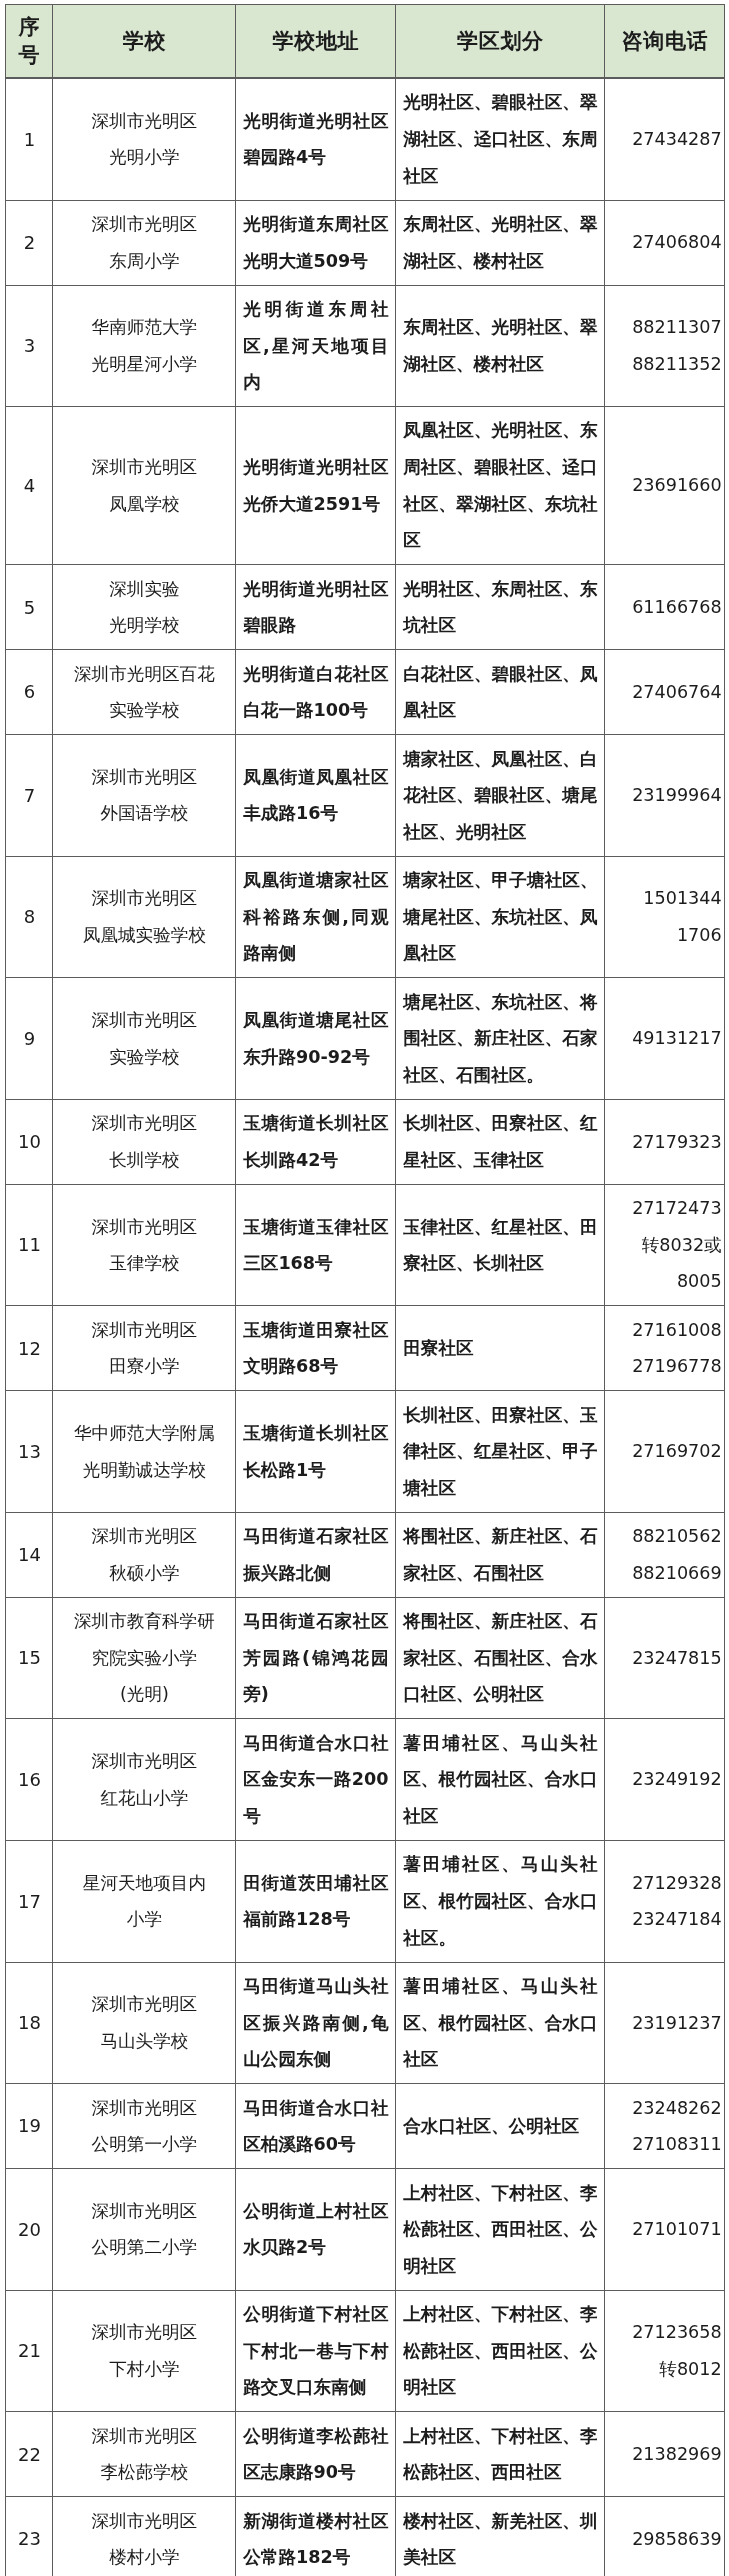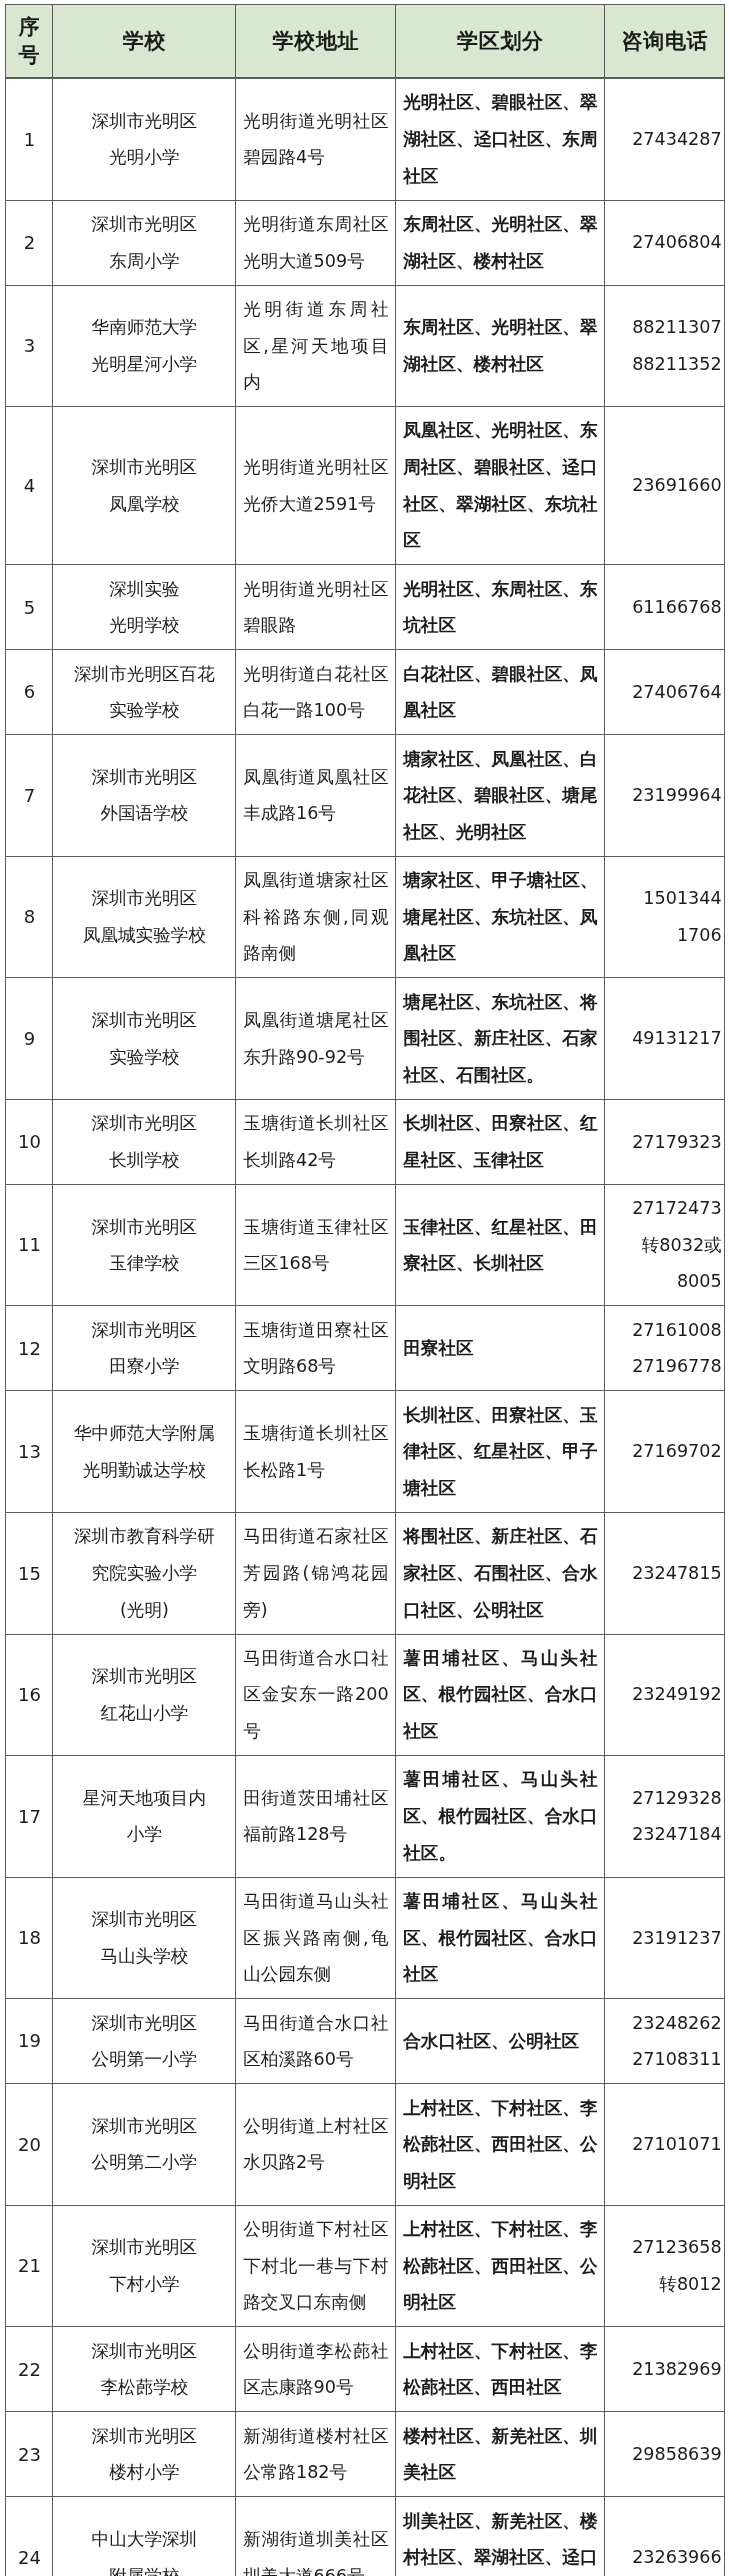--- a/index.html
+++ b/index.html
@@ -50,20 +50,21 @@
     font-size:18px;
   }
   td.c-school{
     text-align:center;
     white-space:pre-line;
     padding:4px 4px;
   }
   td.c-addr{
     text-align:justify;
     text-justify:inter-ideograph;
+    font-weight:bold;
   }
   td.c-district{
     text-align:justify;
     text-justify:inter-ideograph;
     font-weight:bold;
   }
   td.c-phone{
     text-align:right;
     white-space:pre-line;
     padding:5.4px 2.7px;
@@ -195,20 +196,29 @@
   </tr>
         <tr>
     <td class="c-no">13</td>
     <td class="c-school">华中师范大学附属
 光明勤诚达学校</td>
     <td class="c-addr">玉塘街道长圳社区长松路1号</td>
     <td class="c-district">长圳社区、田寮社区、玉律社区、红星社区、甲子塘社区</td>
     <td class="c-phone">27169702</td>
   </tr>
         <tr>
+    <td class="c-no">14</td>
+    <td class="c-school">深圳市光明区
+秋硕小学</td>
+    <td class="c-addr">马田街道石家社区振兴路北侧</td>
+    <td class="c-district">将围社区、新庄社区、石家社区、石围社区</td>
+    <td class="c-phone">88210562
+88210669</td>
+  </tr>
+        <tr>
     <td class="c-no">15</td>
     <td class="c-school">深圳市教育科学研
 究院实验小学
 (光明)</td>
     <td class="c-addr">马田街道石家社区芳园路(锦鸿花园旁)</td>
     <td class="c-district">将围社区、新庄社区、石家社区、石围社区、合水口社区、公明社区</td>
     <td class="c-phone">23247815</td>
   </tr>
         <tr>
     <td class="c-no">16</td>

